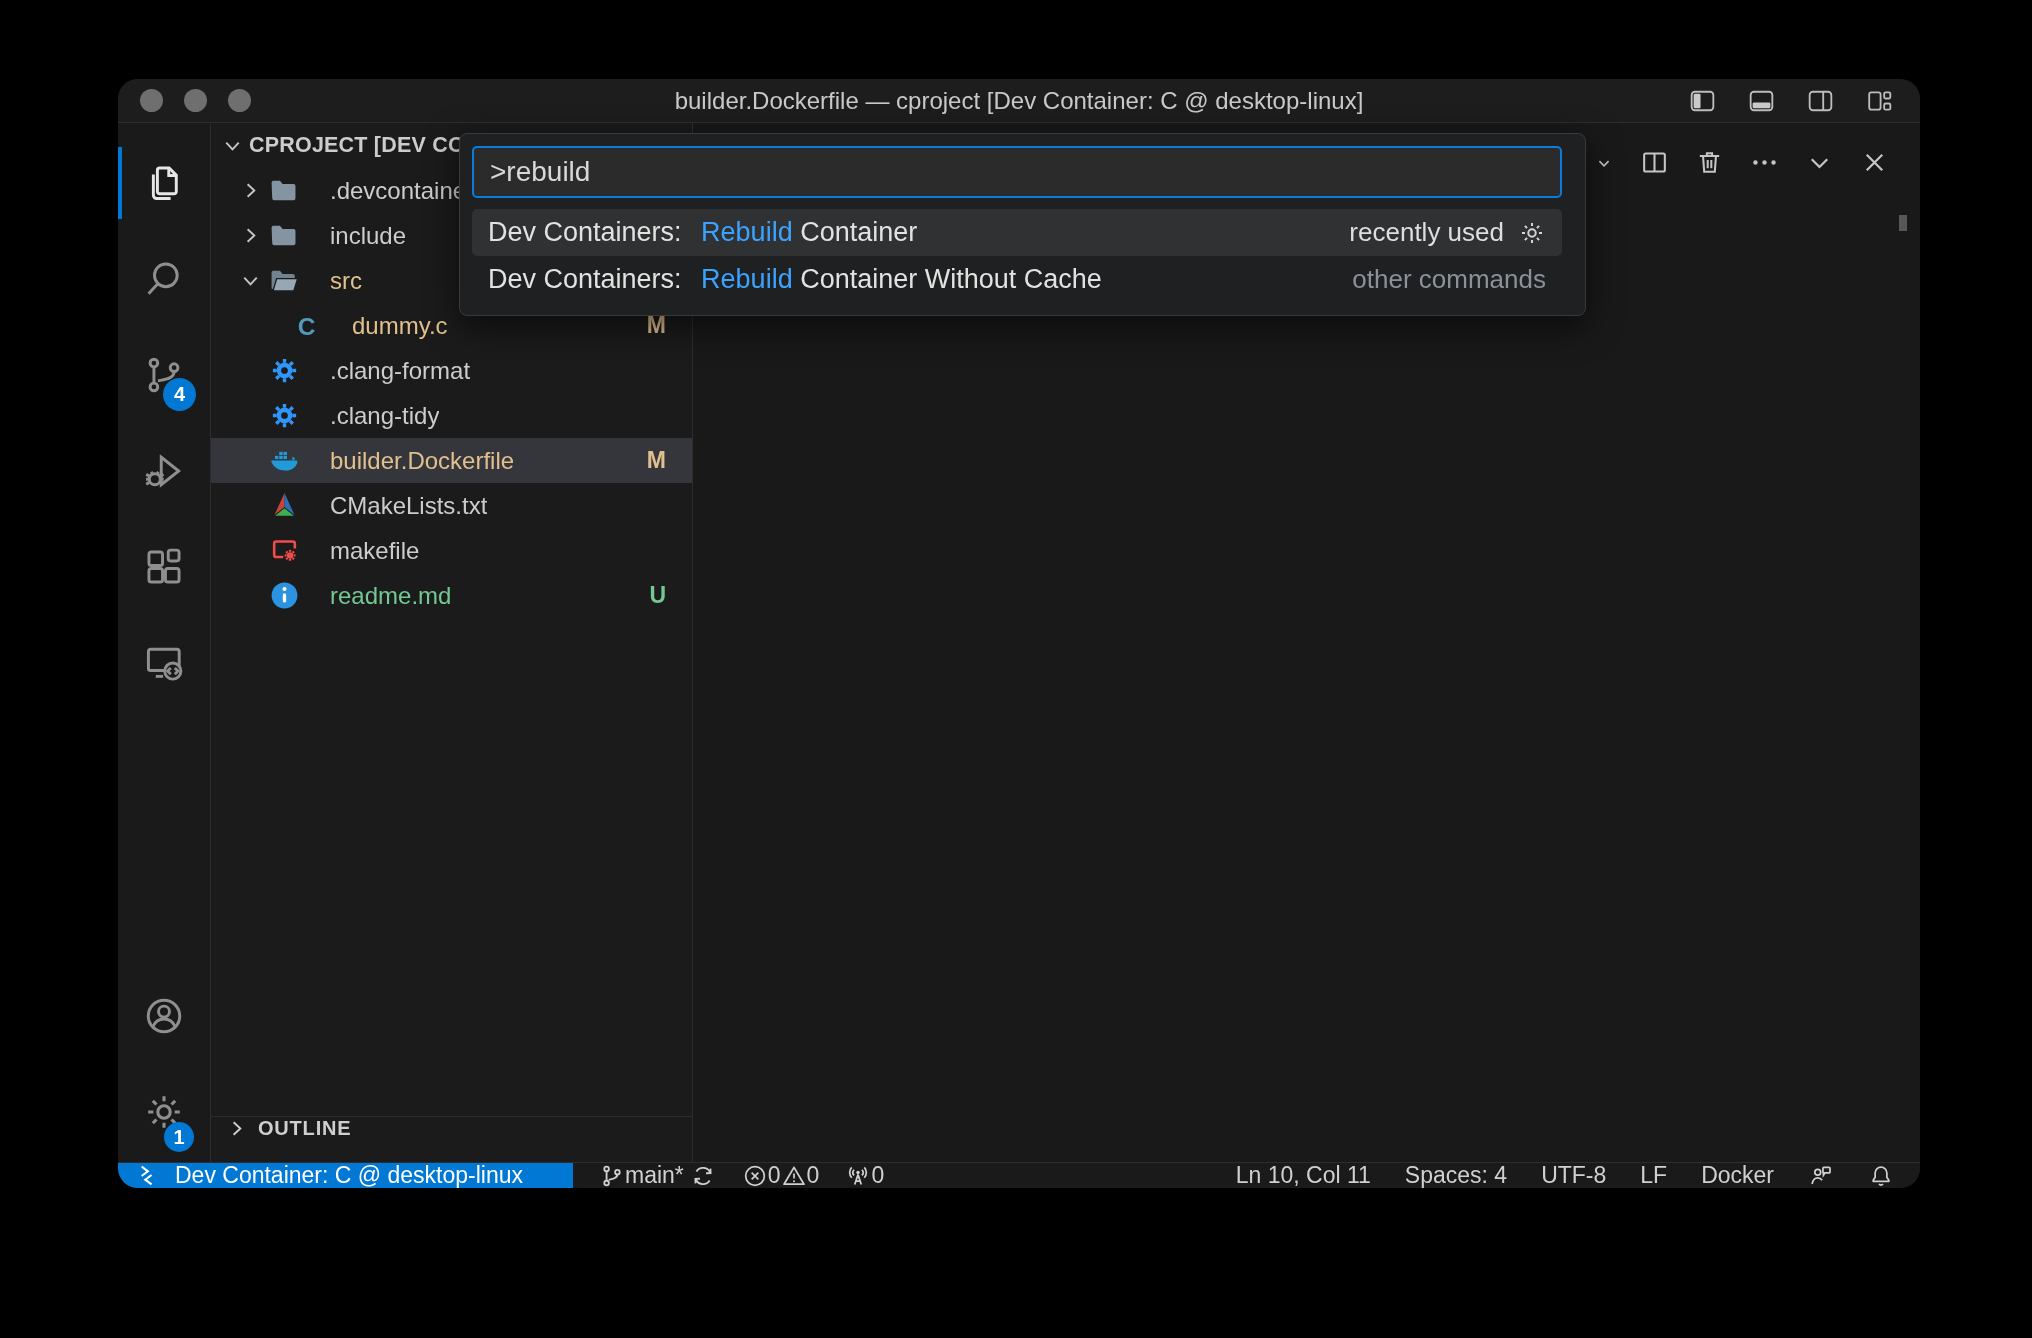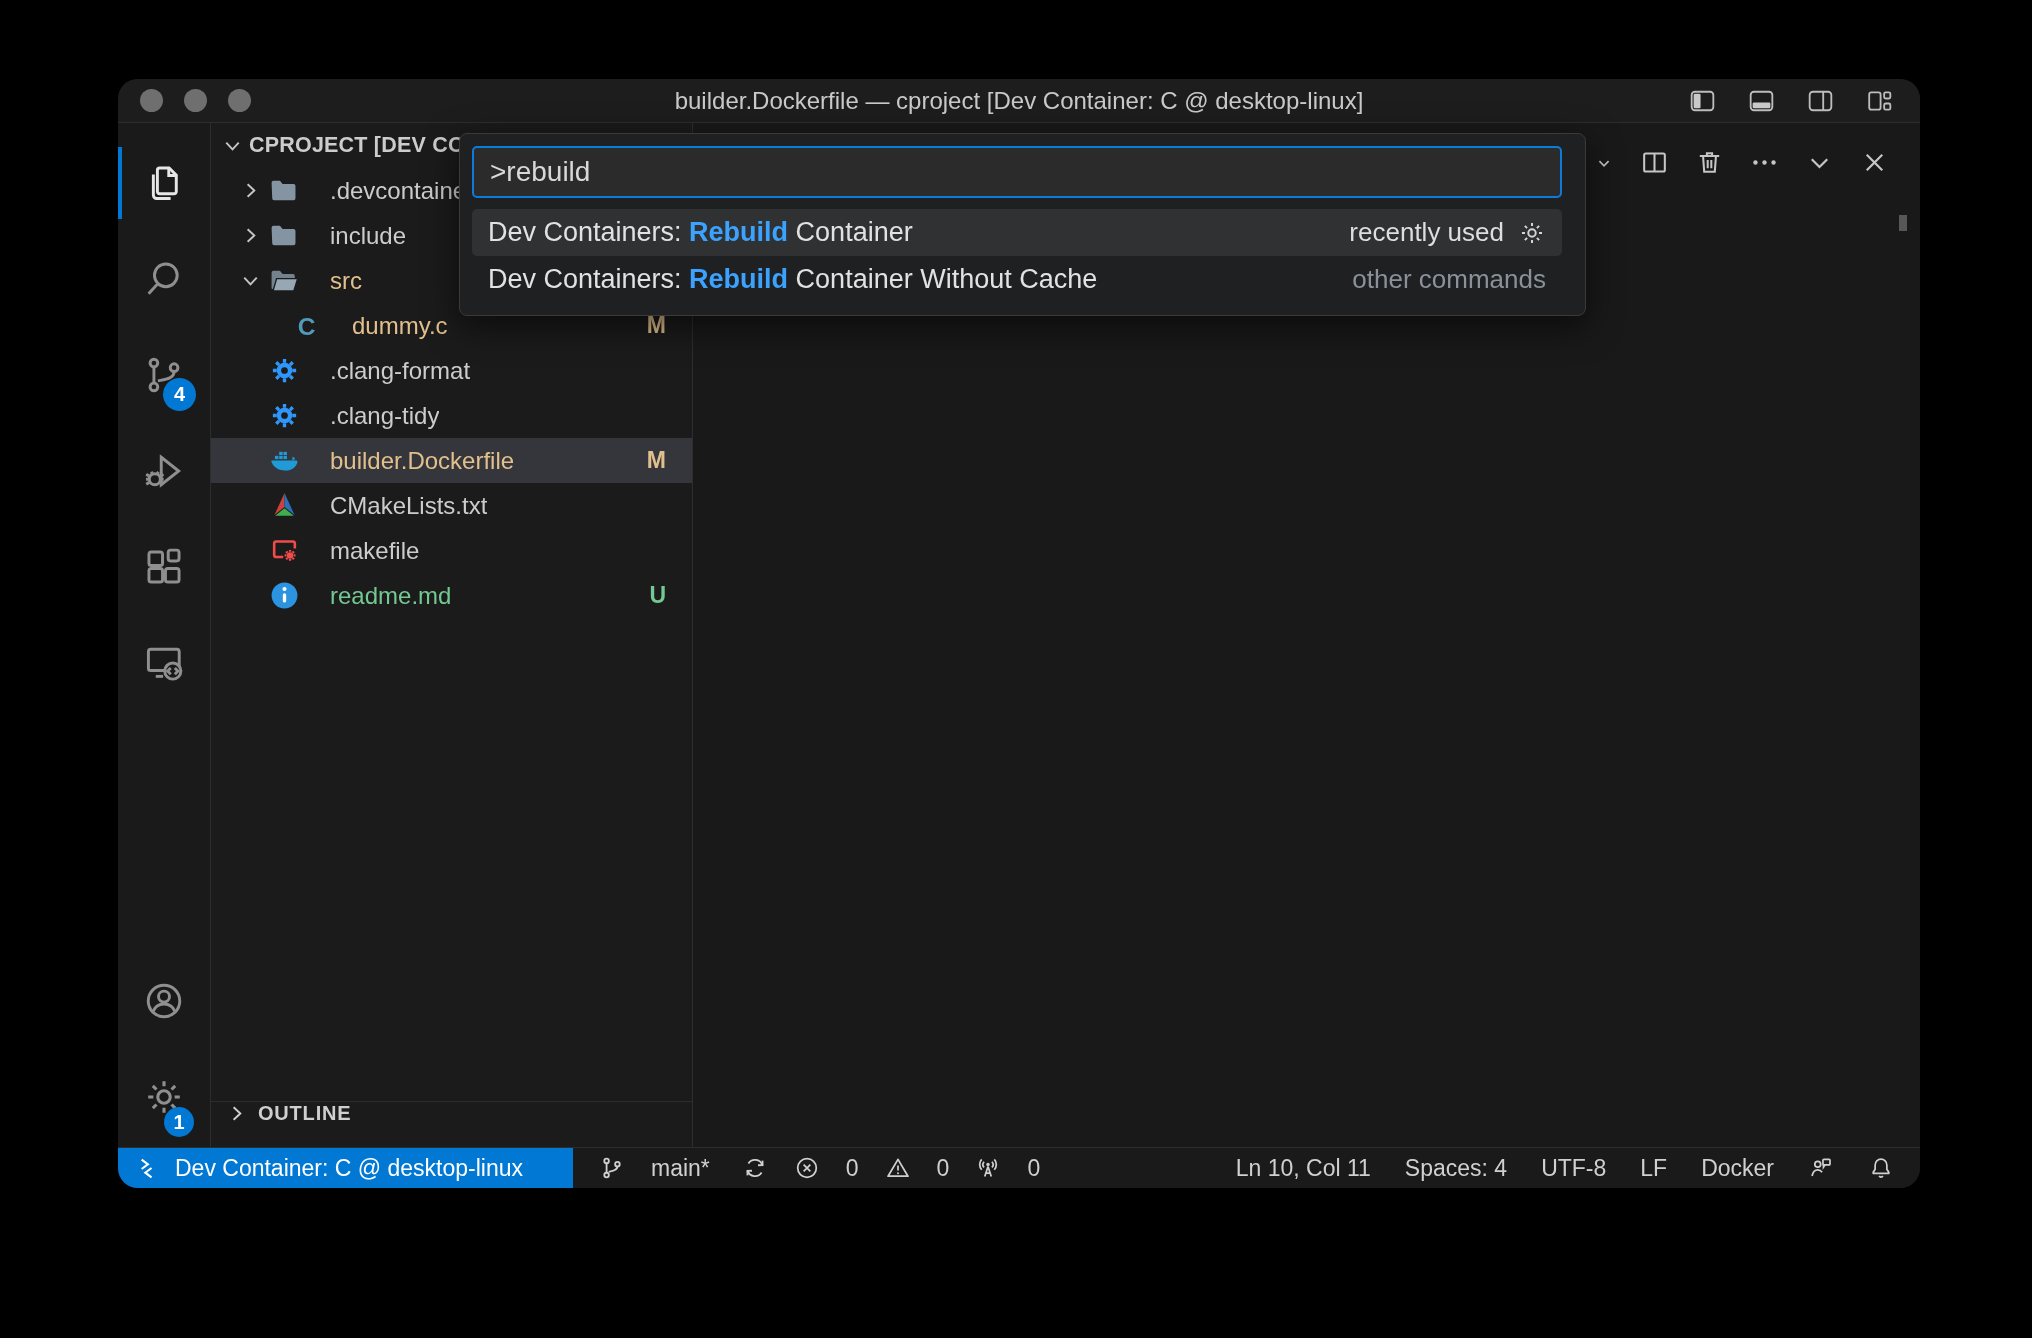--- a/index.html
+++ b/index.html
@@ -60,41 +60,41 @@
     display:flex; padding-left:14px; color:#cfcfcf; }
   .outline-row svg{ width:23px; height:23px; margin-right:10px; }
   .outline-row span{ font-size:20px; font-weight:700; letter-spacing:.8px; }
   
   .editor{ flex:1; position:relative; background:#191919; }
   .panel-actions{ position:absolute; top:24px; right:30px; display:flex; align-items:center; gap:24px;
     color:#c5c5c5; }
   .panel-actions svg{ width:31px; height:31px; display:block; }
   .scroll-thumb{ position:absolute; right:13px; top:92px; width:8px; height:16px; background:#575757; }
   
-  .statusbar{ height:41px; flex:none; border-top:1px solid var(--border); background:#1a1a1a;
+  .statusbar{ height:26px; flex:none; border-top:1px solid var(--border); background:#1a1a1a;
     display:flex; align-items:stretch; font-size:23px; color:#d0d0d0; }
   .sb-remote{ width:455px; flex:none; background:var(--accent); color:#fff;
     display:flex; align-items:center; gap:12px; padding-left:20px; }
   .sb-remote svg{ width:25px; height:25px; }
-  .sb-group{ display:flex; align-items:center; gap:26px; margin-left:26px; }
+  .sb-group{ display:flex; align-items:center; gap:0; margin-left:26px; }
   .sb-group svg{ width:26px; height:26px; }
   .sb-right{ margin-left:auto; display:flex; align-items:center; gap:34px; padding-right:26px; }
   .sb-right svg{ width:26px; height:26px; display:block; }
   
   .palette{ position:absolute; left:341px; top:54px; width:1127px; z-index:20;
     background:#1f2021; border:1px solid #3a3a3a; border-radius:8px;
     box-shadow:0 10px 34px rgba(0,0,0,.6); padding:12px 23px 12px 12px; }
   .palette input{ width:100%; height:52px; background:#2b2b2c; border:2px solid var(--focus);
     border-radius:5px; outline:none; color:#d8d8d8; font-size:28px; padding:0 16px;
     font-family:"Liberation Sans","DejaVu Sans",sans-serif; }
   .qlist{ margin-top:11px; }
   .qrow{ height:47px; display:flex; align-items:center; padding:0 16px; border-radius:5px;
     font-size:27px; color:#e2e2e2; }
   .qrow.selected{ background:#303132; }
-  .qhl{ color:var(--match); font-weight:700; }
+  .qhl{ color:var(--match); font-weight:400;margin-left:12px; }
   .qmeta{ margin-left:auto; font-size:26px; color:#8b919a; }
   .qrow.selected .qmeta{ color:#dedede; }
   .qgear{ margin-left:14px; color:#d5d5d5; display:flex; }
   .qgear svg{ width:28px; height:28px; }
 </style>
 </head>
 <body>
 
 <div class="window">
 

